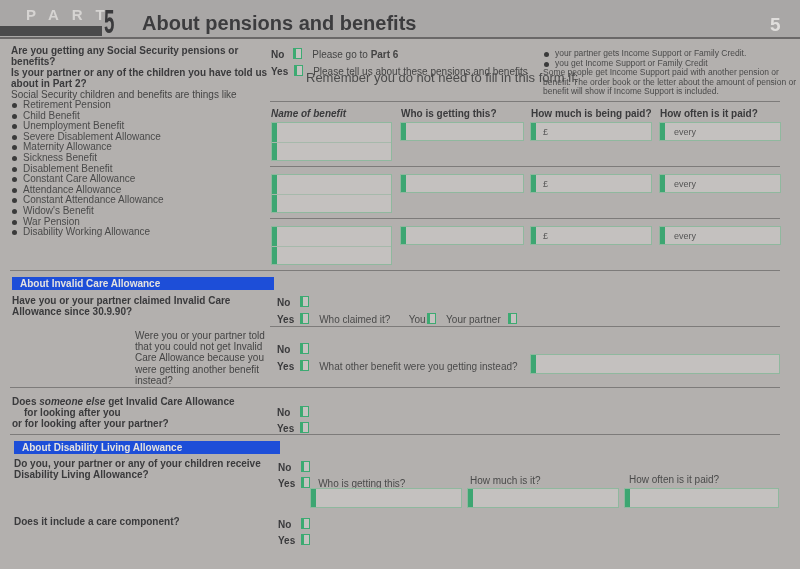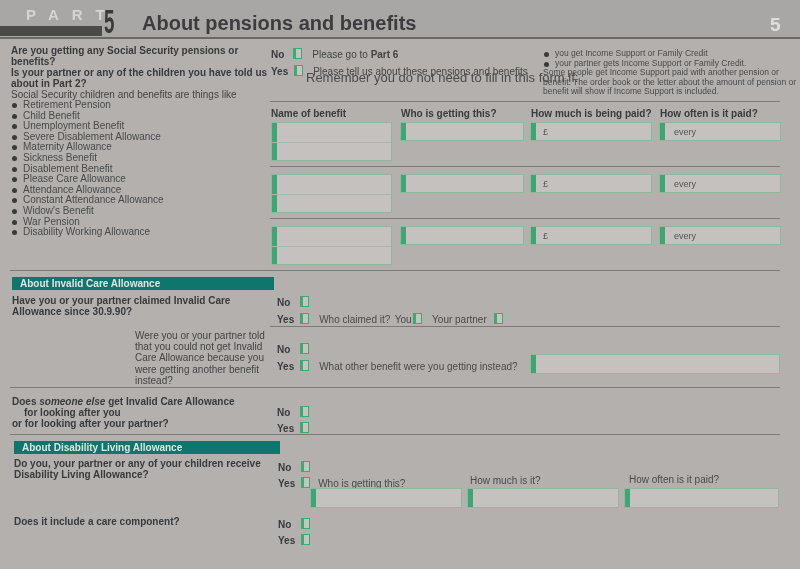--- a/index.html
+++ b/index.html
@@ -19,21 +19,21 @@
   .lbl{font-size:10px;font-weight:bold;color:#3a3a3c;}
   .cb{display:inline-block;width:9px;height:11px;border:1px solid #3daa72;border-left:3px solid #3daa72;background:#c6c3c1;vertical-align:middle;box-sizing:border-box;}
   .bul{list-style:none;margin:0;padding:0;}
   .bul li{font-size:10px;line-height:10.6px;color:#4a4a4a;padding-left:12px;position:relative;}
   .bul li::before{content:"";position:absolute;left:1px;top:3px;width:5px;height:5px;border-radius:50%;background:#3a3a3a;}
   .rule{height:1px;background:#7d7b7a;}
   .field{background:#c4c1bf;border:1px solid #8fb89e;box-sizing:border-box;}
   .field .g{position:absolute;left:0;top:0;bottom:0;width:5px;background:#3da672;}
   .field .txt{position:absolute;left:12px;top:4px;font-size:9px;color:#555;}
   .field .split{position:absolute;left:0;right:0;top:50%;height:1px;background:#a6b9ab;}
-  .band{background:#0f766e;color:#e4e2e0;font-size:10px;font-weight:bold;padding-left:8px;line-height:13px;}
+  .band{background:#1d4ed8;color:#e4e2e0;font-size:10px;font-weight:bold;padding-left:8px;line-height:13px;}
   .colh{font-size:10px;font-weight:bold;color:#3a3a3c;}
   .dim{font-size:10px;color:#4a4a4a;}
 </style>
 </head>
 <body>
 
 <div id="hdr" class="abs"></div>
 <div id="hdr-bar" class="abs"></div>
 <div id="part-label" class="abs">PART</div>
 <div id="part-num" class="abs">5</div>
@@ -45,48 +45,48 @@
 <div class="abs q" style="left:11px;top:67px;width:260px;">Is your partner or any of the children you have told us about in Part 2?</div>
 <div class="abs t" style="left:11px;top:89px;width:260px;">Social Security children and benefits are things like</div>
 <ul class="abs bul" style="left:11px;top:100px;width:255px;">
   <li>Retirement Pension</li>
   <li>Child Benefit</li>
   <li>Unemployment Benefit</li>
   <li>Severe Disablement Allowance</li>
   <li>Maternity Allowance</li>
   <li>Sickness Benefit</li>
   <li>Disablement Benefit</li>
-  <li>Please Care Allowance</li>
+  <li>Constant Care Allowance</li>
   <li>Attendance Allowance</li>
   <li>Constant Attendance Allowance</li>
   <li>Widow's Benefit</li>
   <li>War Pension</li>
   <li>Disability Working Allowance</li>
 </ul>
 
 <div class="abs" style="left:271px;top:44px;">
   <span class="lbl">No</span>
   <span class="cb" style="margin-left:4px;"></span>
   <span class="t" style="margin-left:6px;font-size:10px;"><span>Please go to </span><b>Part 6</b></span>
 </div>
 <div class="abs" style="left:271px;top:61px;text-align:right;">
   <span class="lbl">Yes</span>
   <span class="cb" style="margin-left:1px;"></span>
   <span class="t" style="margin-left:6px;">Please tell us about these pensions and benefits</span>
 </div>
 <div class="abs small" style="left:306px;top:73px;">Remember you do not need to fill in this form if:</div>
 
 <ul class="abs bul" style="left:543px;top:49px;width:255px;">
+  <li class="small" style="font-size:8.5px;line-height:9.6px;">your partner gets Income Support or Family Credit.</li>
   <li class="small" style="font-size:8.5px;line-height:9.6px;">you get Income Support or Family Credit</li>
-  <li class="small" style="font-size:8.5px;line-height:9.6px;">your partner gets Income Support or Family Credit.</li>
 </ul>
 <div class="abs small" style="left:543px;top:68px;width:256px;font-size:8.5px;line-height:9.6px;">Some people get Income Support paid with another pension or benefit. The order book or the letter about the amount of pension or benefit will show if Income Support is included.</div>
 
 <div class="abs rule" style="left:270px;top:101px;width:510px;"></div>
-<div class="abs colh" style="left:271px;top:108px;">Name of benefit</div>
+<div class="abs colh" style="left:271px;top:108px;font-style:italic;">Name of benefit</div>
 <div class="abs colh" style="left:401px;top:108px;">Who is getting this?</div>
 <div class="abs colh" style="left:531px;top:108px;">How much is being paid?</div>
 <div class="abs colh" style="left:660px;top:108px;">How often is it paid?</div>
 
 <div class="abs field" style="left:271px;top:122px;width:121px;height:39px;">
     <div class="g"></div>
     <div class="split"></div>
   </div>
 <div class="abs field" style="left:400px;top:122px;width:124px;height:19px;">
     <div class="g"></div>
@@ -139,21 +139,21 @@
 <div class="abs band" style="left:12px;top:277px;width:254px;">About Invalid Care Allowance</div>
 <div class="abs q" style="left:12px;top:295px;width:260px;">Have you or your partner claimed Invalid Care Allowance since 30.9.90?</div>
 <div class="abs" style="left:277px;top:292px;">
   <span class="lbl">No</span>
   <span class="cb" style="margin-left:5px;"></span>
 </div>
 <div class="abs" style="left:277px;top:309px;">
   <span class="lbl">Yes</span>
   <span class="cb" style="margin-left:1px;"></span>
   <span class="dim" style="margin-left:6px;">Who claimed it?</span>
-  <span class="dim" style="margin-left:0;">You</span><span class="cb" style="margin-left:1px;"></span>
+  <span class="dim" style="margin-left:14px;">You</span><span class="cb" style="margin-left:1px;"></span>
   <span class="dim" style="margin-left:6px;">Your partner</span>
   <span class="cb" style="margin-left:3px;"></span>
 </div>
 <div class="abs rule" style="left:270px;top:326px;width:510px;"></div>
 
 <div class="abs t" style="left:135px;top:330px;width:135px;font-size:10px;line-height:11.2px;">Were you or your partner told that you could not get Invalid Care Allowance because you were getting another benefit instead?</div>
 <div class="abs" style="left:277px;top:339px;">
   <span class="lbl">No</span>
   <span class="cb" style="margin-left:5px;"></span>
 </div>

